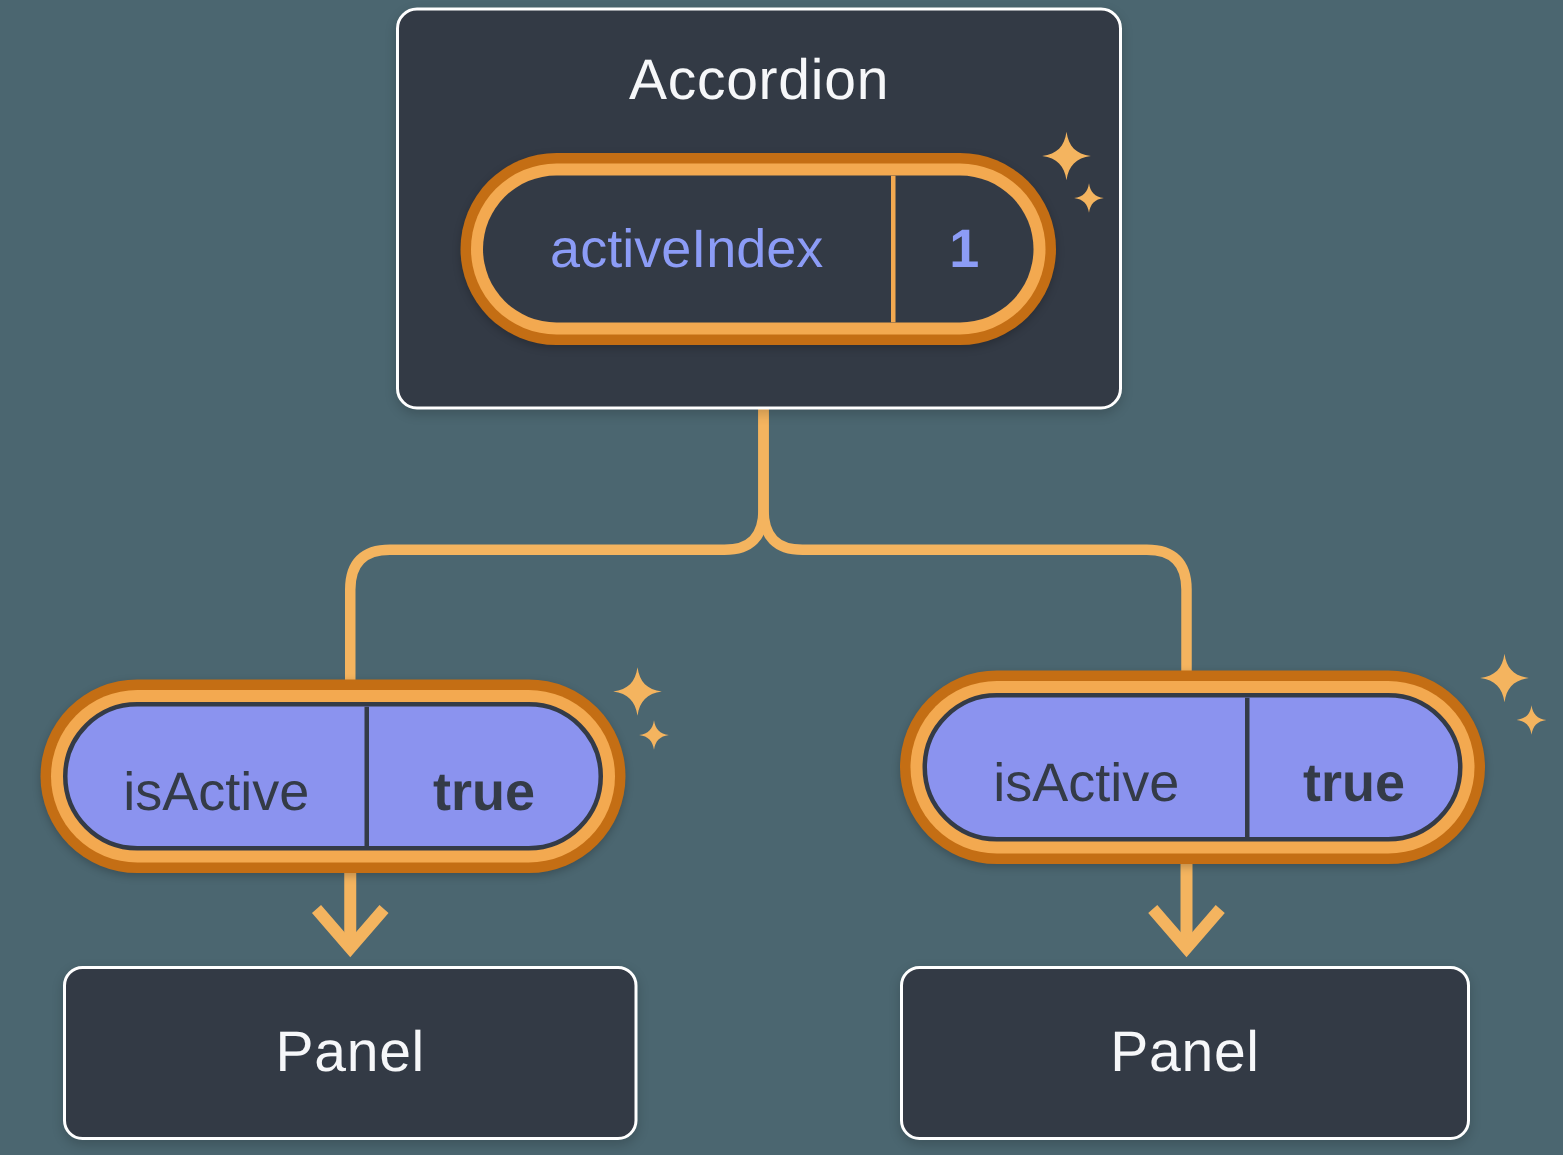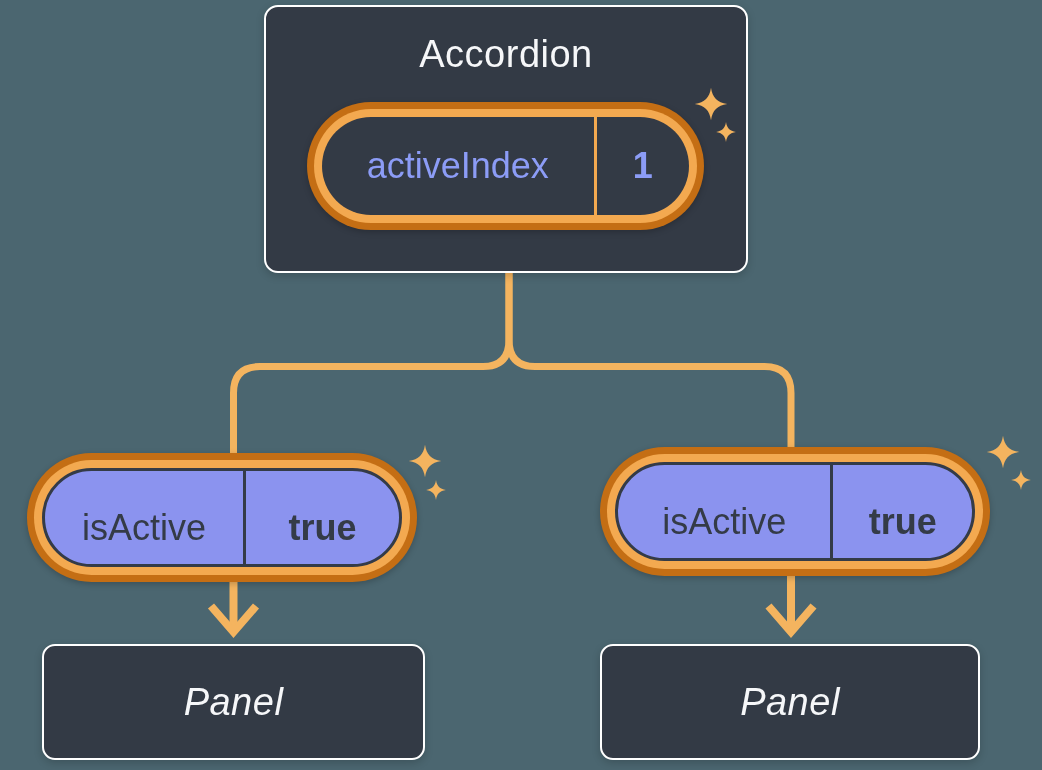--- a/index.html
+++ b/index.html
@@ -50,21 +50,20 @@
     color: var(--box-text);
     font-size: 38px;
     letter-spacing: 0.5px;
   }
   .panel-label {
     width: 100%; height: 100%;
     display: flex; align-items: center; justify-content: center;
     color: var(--box-text);
     font-size: 38px;
     letter-spacing: 0.5px;
-    font-style: italic;
   }
   
   .ring-outer {
     background: var(--ring-outer);
     border-radius: 999px;
     padding: 7px;
     box-sizing: border-box;
     box-shadow: 0 2px 6px rgba(0,0,0,0.22);
   }
   .ring-inner {

